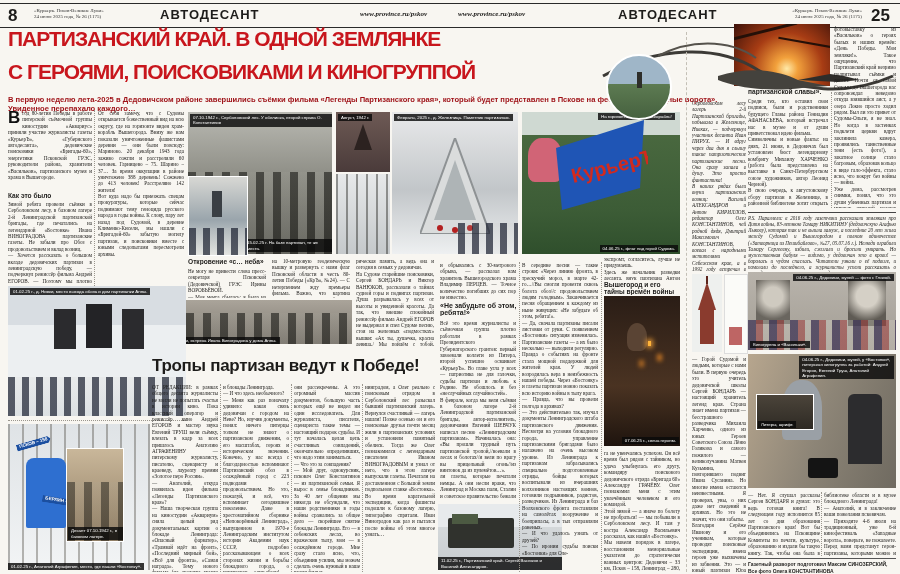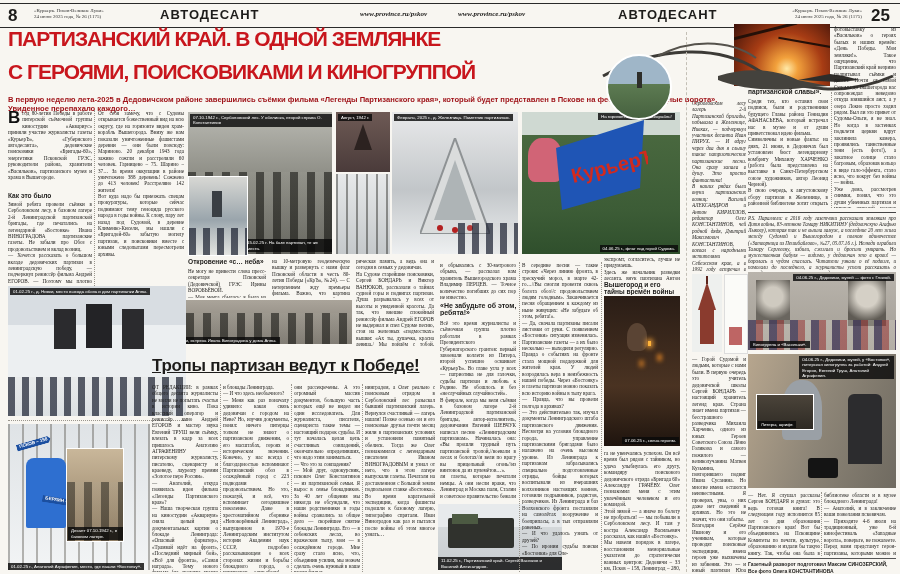--- a/index.html
+++ b/index.html
@@ -13,21 +13,21 @@
   .siteurl{font-family:"Liberation Serif",serif;font-style:italic;font-weight:bold;font-size:7px;}
   .headline{font-family:"Liberation Sans",sans-serif;font-weight:bold;color:#c8161d;
             font-size:21px;line-height:1;letter-spacing:-1px;white-space:nowrap;}
   .subtitle{font-family:"Liberation Sans",sans-serif;font-weight:bold;color:#9e1016;font-size:7.6px;}
   .col{font-size:5.15px;line-height:1.24;text-align:justify;white-space:pre-line;overflow:hidden;}
   .ital{font-style:italic;}
   .dropcap::first-letter{float:left;font-size:17px;line-height:.85;font-weight:bold;
             font-family:"Liberation Sans",sans-serif;padding:1px 2px 0 0;color:#111;}
   .subhead{font-family:"Liberation Sans",sans-serif;font-weight:bold;font-size:6.6px;overflow:hidden;}
   .bigname{font-family:"Liberation Sans",sans-serif;font-weight:bold;font-size:17px;
-           letter-spacing:-.3px;white-space:nowrap;overflow:hidden;text-decoration:underline;}
+           letter-spacing:-.3px;white-space:nowrap;overflow:hidden;}
   .ph{position:absolute;overflow:hidden;background:#cfcfca;}
   .cap{position:absolute;background:rgba(10,10,10,.82);color:#fff;
        font-family:"Liberation Sans",sans-serif;font-size:4.4px;line-height:1.2;
        padding:1px 3px;max-width:96%;}
   .vrule{position:absolute;width:0;border-left:1px dotted #9a968d;}
   .hrule{position:absolute;height:0;border-top:1px dotted #9a968d;}
   .figs{position:absolute;left:0;right:0;bottom:0;height:58%;
         background:repeating-linear-gradient(90deg,rgba(28,28,24,.62) 0 8px,rgba(170,170,160,.12) 8px 17px);}
   .people{position:absolute;left:0;right:0;bottom:0;height:34%;
         background:repeating-linear-gradient(90deg,rgba(35,40,55,.75) 0 7px,rgba(200,200,195,.15) 7px 14px);}

